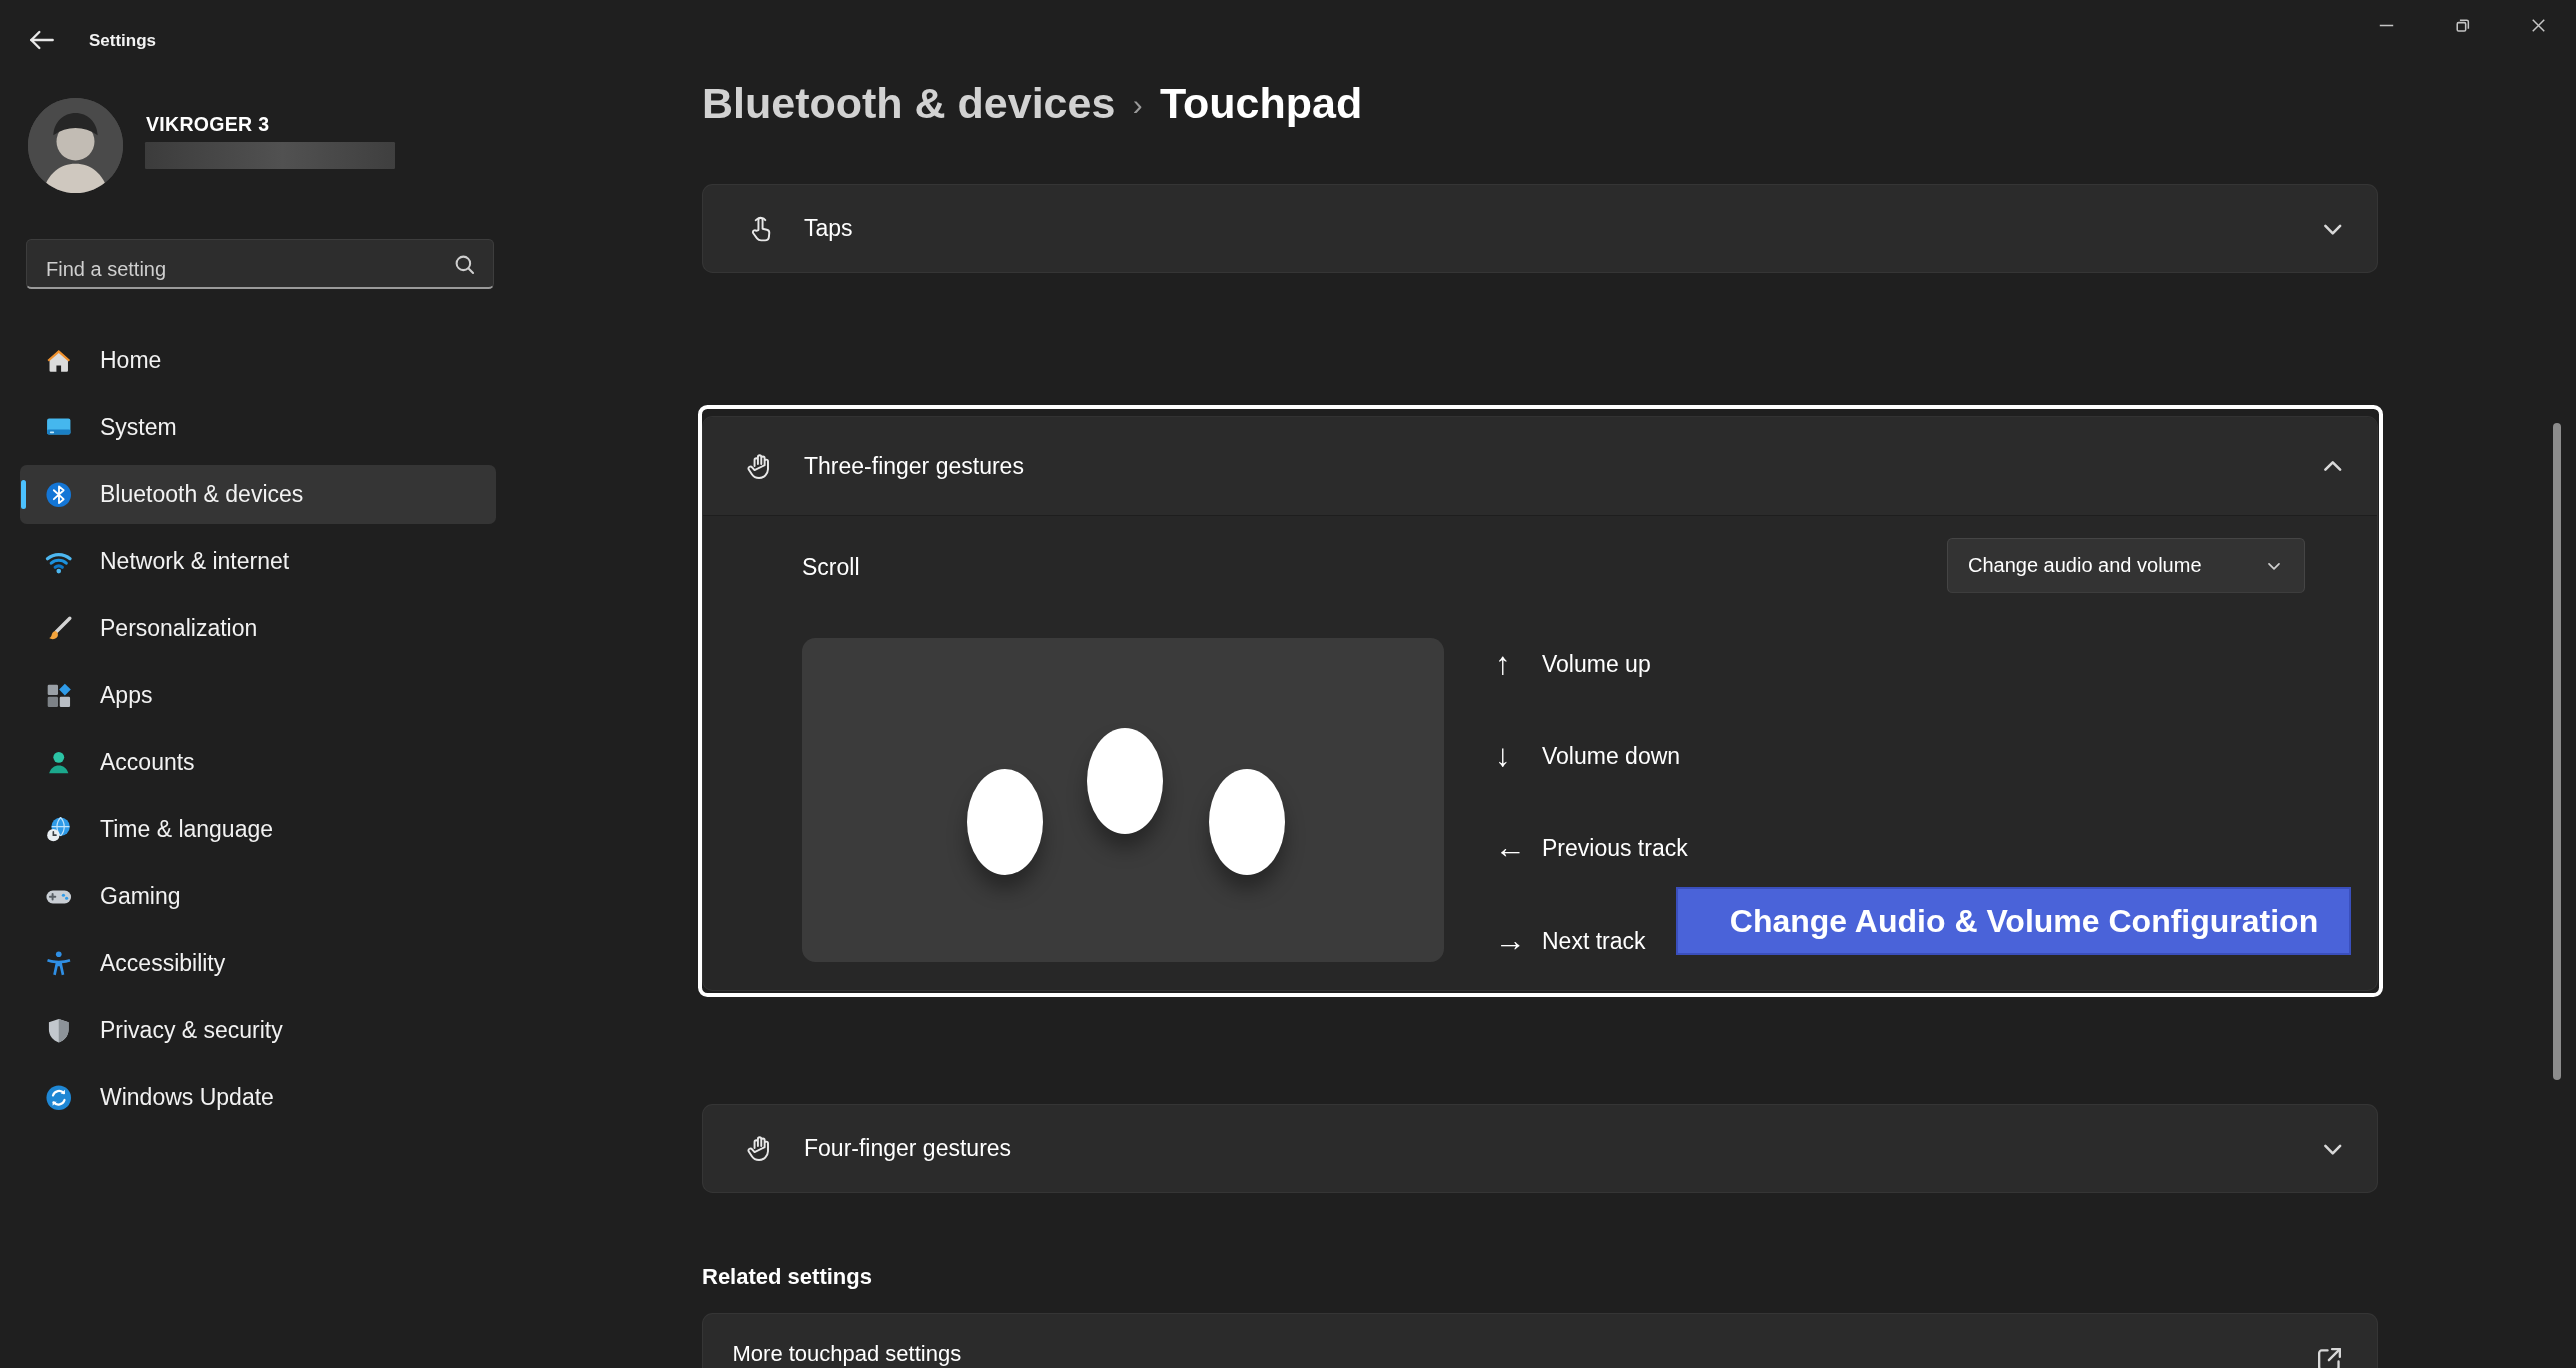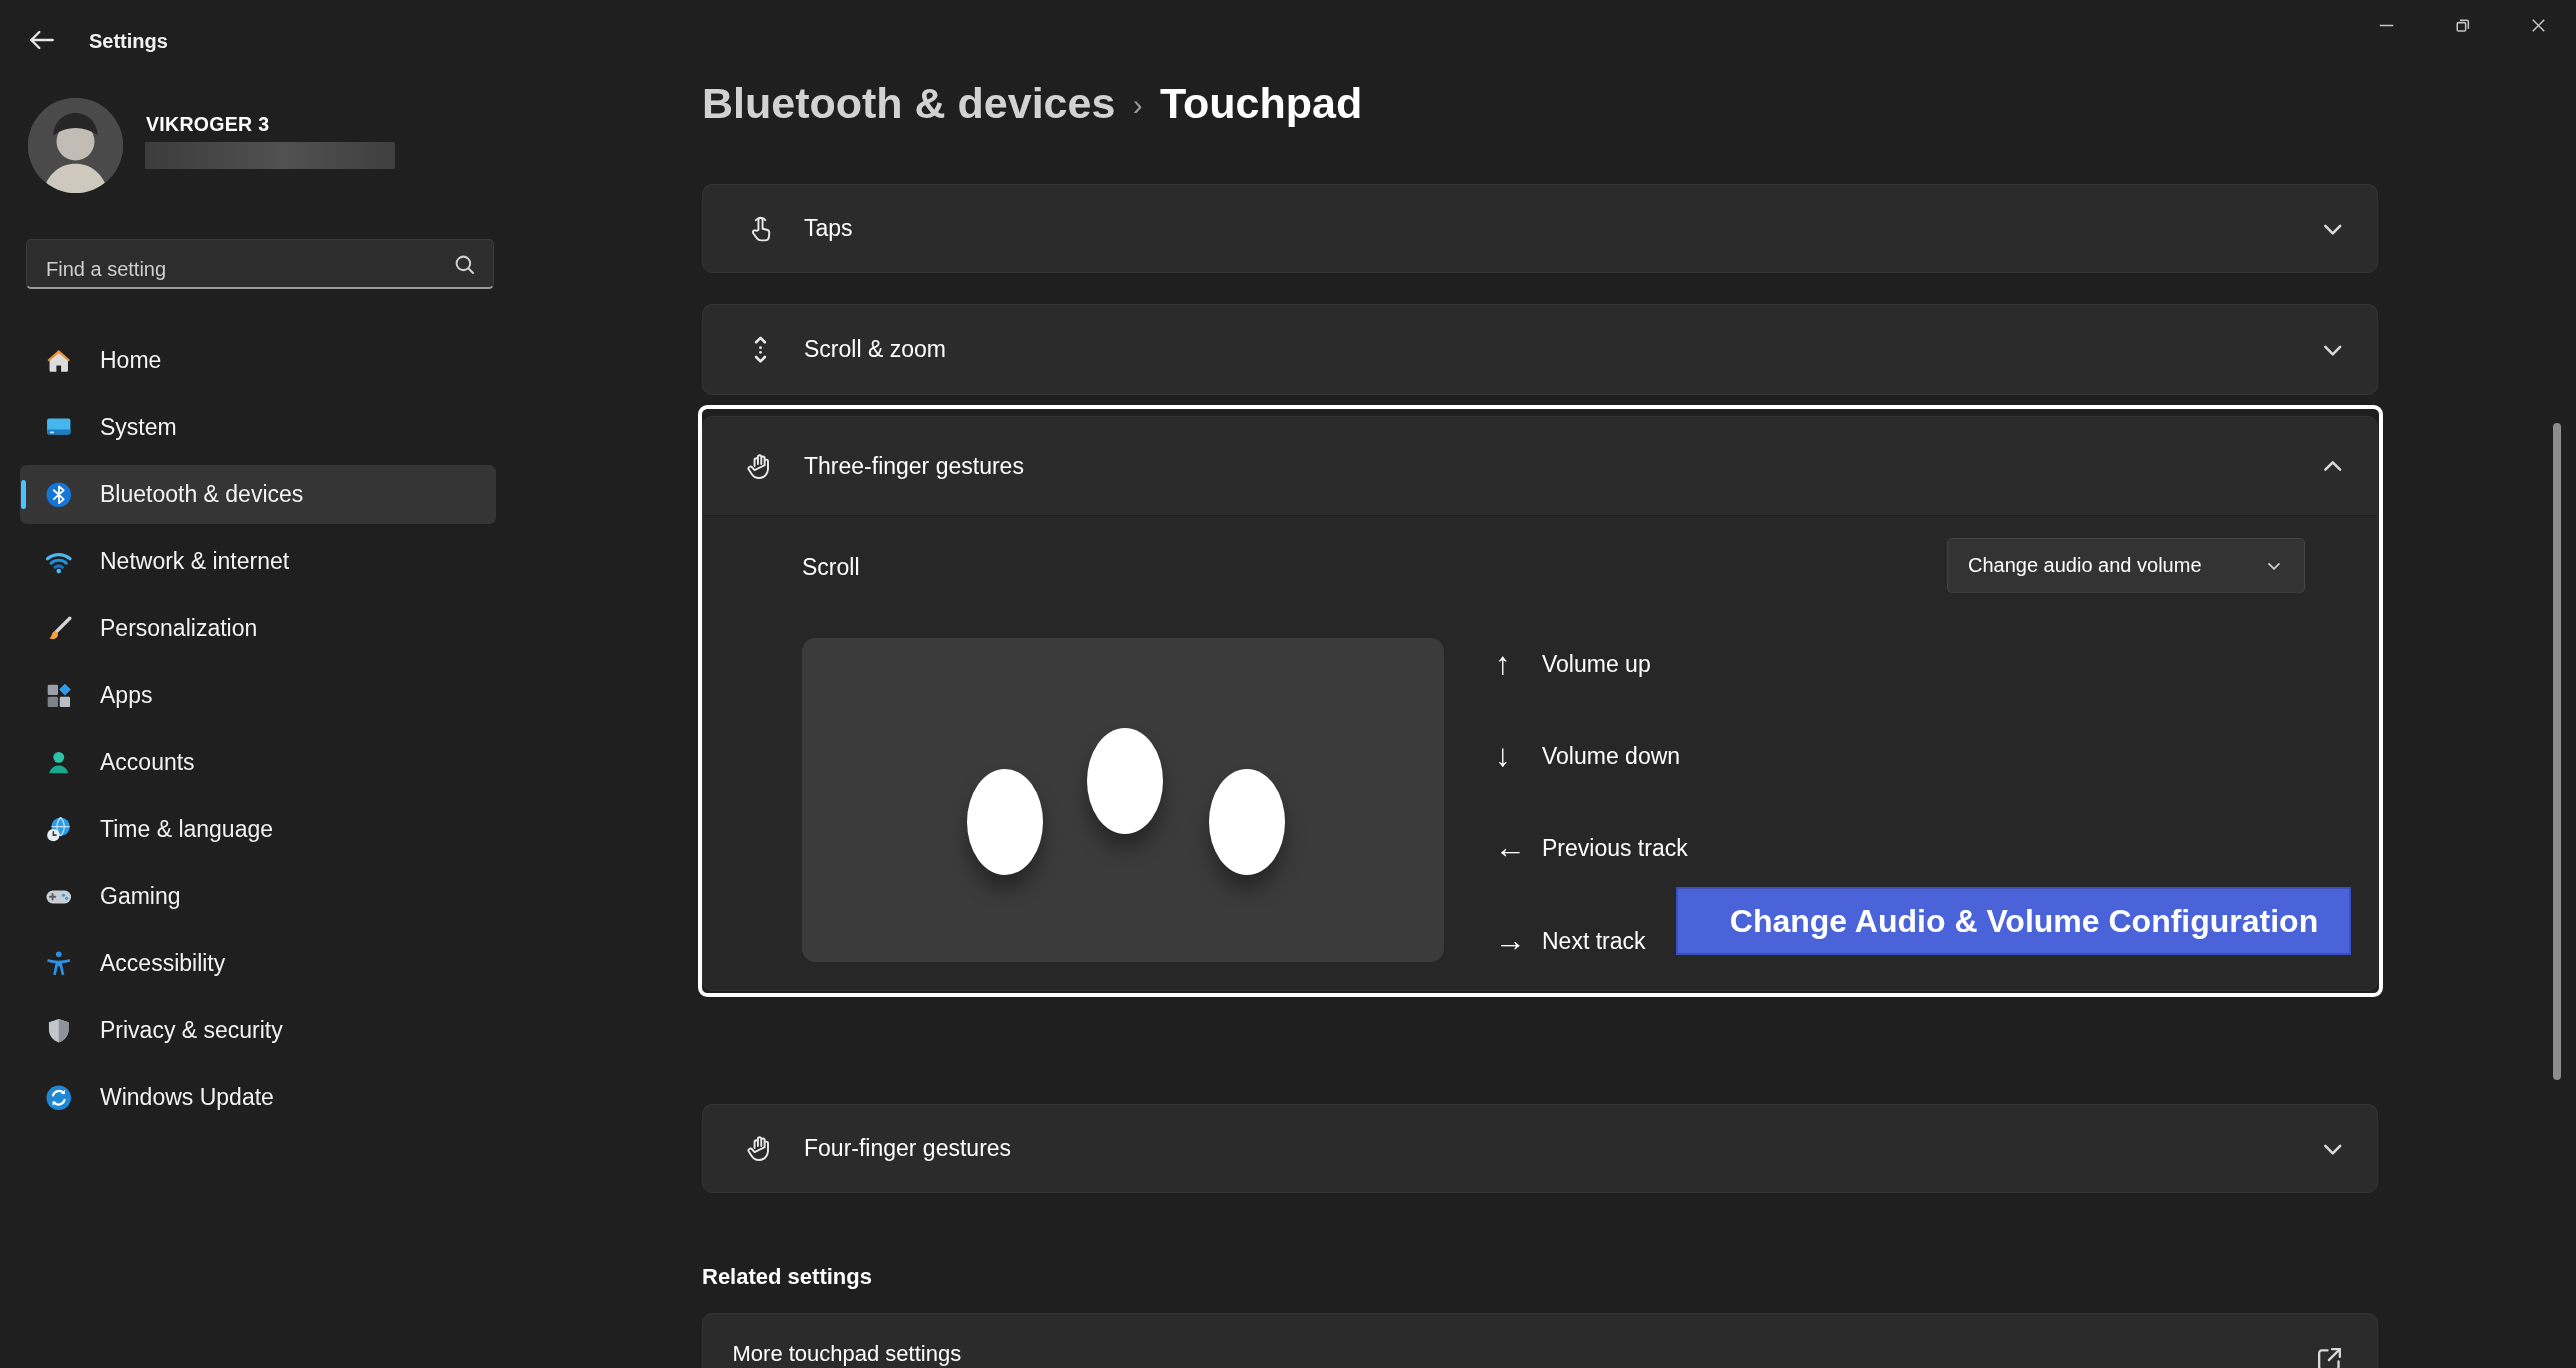--- a/index.html
+++ b/index.html
@@ -3,21 +3,21 @@
 <meta charset="utf-8">
 <style>
   html,body{margin:0;padding:0;background:#000;}
   *{box-sizing:border-box;font-family:"Liberation Sans","DejaVu Sans",sans-serif;}
   .app{position:relative;width:2576px;height:1369px;background:#1f1f1f;overflow:hidden;color:#fff;}
 
   
   .titlebar{position:absolute;left:0;top:0;width:2576px;height:82px;}
   .back-btn{position:absolute;left:24px;top:24px;width:35px;height:35px;border:none;background:transparent;cursor:pointer;padding:0;}
   .back-btn svg{width:32px;height:32px;}
-  .win-title{position:absolute;left:89px;top:0;height:82px;display:flex;align-items:center;font-size:20px;font-weight:700;color:#f2f2f2;}
+  .win-title{position:absolute;left:89px;top:0;height:82px;display:flex;align-items:center;font-size:17px;font-weight:700;color:#f2f2f2;}
   .win-controls{position:absolute;right:0;top:0;display:flex;}
   .win-btn{width:76px;height:54px;display:flex;align-items:center;justify-content:center;background:transparent;border:none;cursor:pointer;}
   .win-btn svg{width:23px;height:23px;}
 
   
   .avatar{position:absolute;left:28px;top:98px;width:95px;height:95px;border-radius:50%;overflow:hidden;background:#4a4a4a;}
   .avatar svg{width:100%;height:100%;display:block;}
   .user-name{position:absolute;left:146px;top:113px;font-size:19.5px;font-weight:700;letter-spacing:0.3px;color:#fff;}
   .redacted{position:absolute;left:145px;top:142px;width:250px;height:27px;background:linear-gradient(90deg,#3c3c3c,#515151 55%,#3f3f3f);border-radius:1.3px;}
   .search-wrap{position:absolute;left:26px;top:239px;width:468px;height:50px;}
@@ -267,36 +267,20 @@
             <path d="M8.3 5.6a4.8 4.8 0 0 1 7.4-.1"></path>
           </svg>
         </span>
       <span class="ctitle">Taps</span>
       <span class="chev"><svg viewBox="0 0 24 24" fill="none" stroke="#d8d8d8" stroke-width="2.1" stroke-linecap="round" stroke-linejoin="round">
             <path d="m6 9.5 6 6 6-6"></path>
           </svg></span>
     </div>
   </div>
 
-  <div class="card" style="top:304px;height:91px;">
-    <div class="card-row">
-      <span class="cicon">
-          <svg viewBox="0 0 24 24" fill="none" stroke="#e8e8e8" stroke-width="2" stroke-linecap="round" stroke-linejoin="round">
-            <path d="M8.6 6.4 12 3l3.4 3.4"></path>
-            <circle cx="12" cy="10.6" r="1.1" fill="#e8e8e8" stroke="none"></circle>
-            <circle cx="12" cy="14.2" r="1.1" fill="#e8e8e8" stroke="none"></circle>
-            <path d="M8.6 17.8 12 21.2l3.4-3.4"></path>
-          </svg>
-        </span>
-      <span class="ctitle">Scroll &amp; zoom</span>
-      <span class="chev"><svg viewBox="0 0 24 24" fill="none" stroke="#d8d8d8" stroke-width="2.1" stroke-linecap="round" stroke-linejoin="round">
-            <path d="m6 9.5 6 6 6-6"></path>
-          </svg></span>
-    </div>
-  </div>
 
   <div class="group">
     <div class="group-header">
       <span class="cicon">
           <svg viewBox="0 0 24 24" fill="none" stroke="#e8e8e8" stroke-width="1.5" stroke-linecap="round" stroke-linejoin="round">
             <path d="M7.4 11.6V6.9a1.3 1.3 0 0 1 2.6 0V10M10 10V4.6a1.3 1.3 0 0 1 2.6 0V10M12.6 10V5.6a1.3 1.3 0 0 1 2.6 0V11M15.2 11V8a1.3 1.3 0 0 1 2.6 0v6.2a6.9 6.9 0 0 1-6.9 6.7c-2.6 0-4.3-.9-5.6-2.9l-2.4-3.7c-.5-.8-.2-1.7.6-2.1.7-.4 1.5-.2 2 .4l1.9 2.2z"></path>
           </svg>
         </span>
       <span class="ctitle">Three-finger gestures</span>
       <span class="chev"><svg viewBox="0 0 24 24" fill="none" stroke="#d8d8d8" stroke-width="2.1" stroke-linecap="round" stroke-linejoin="round">

